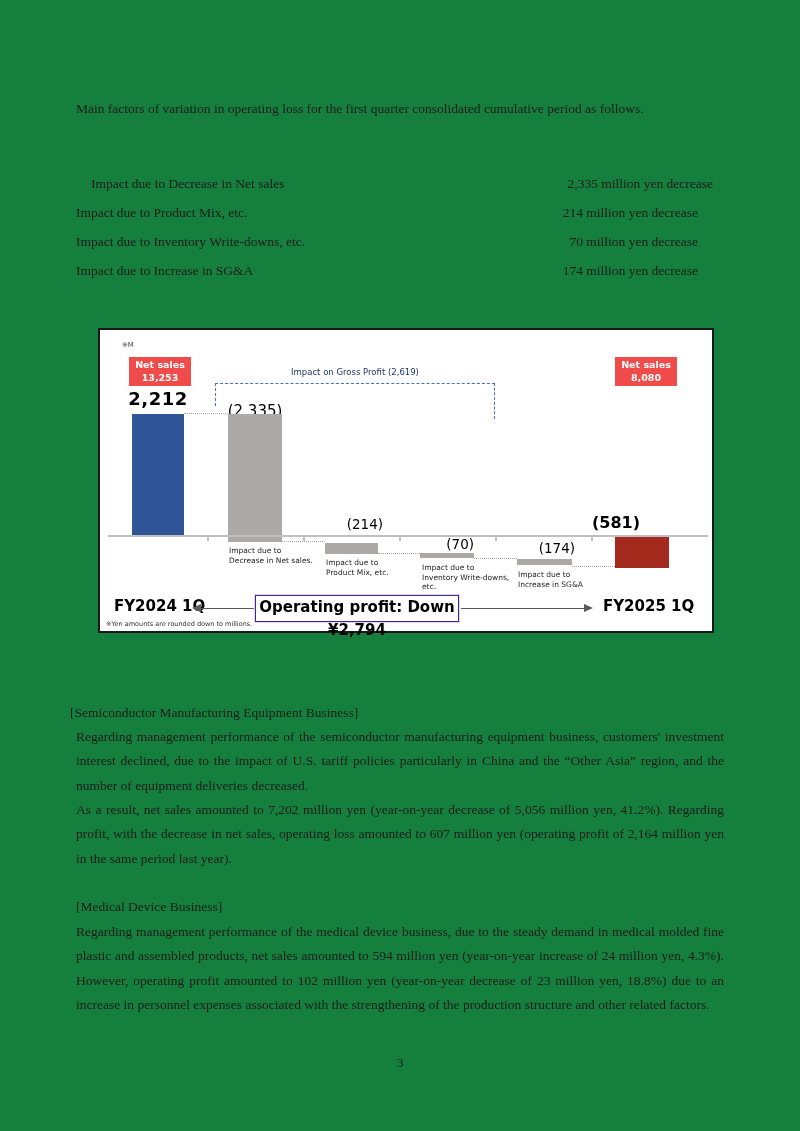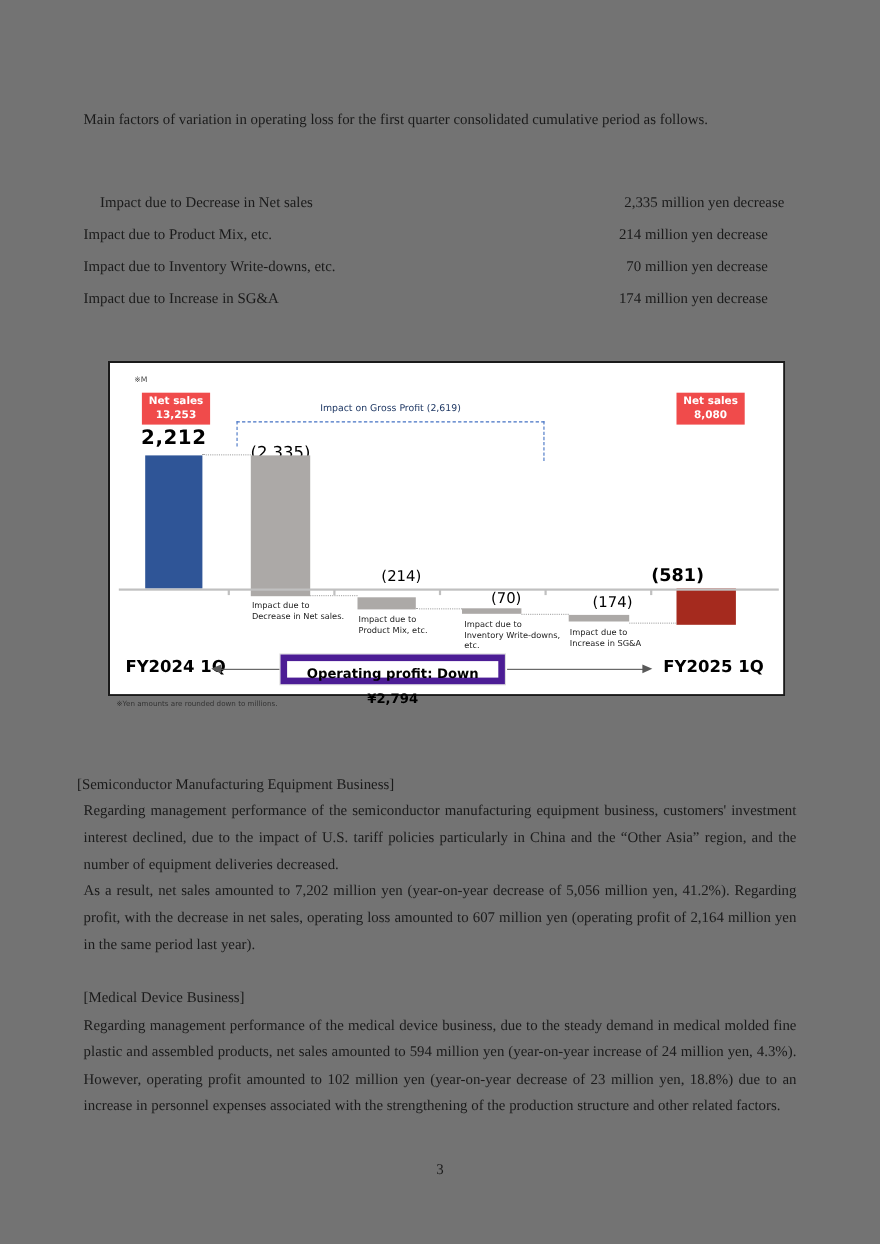--- a/index.html
+++ b/index.html
@@ -1,17 +1,17 @@
 <!DOCTYPE html>
 <html><head>
 <meta charset="utf-8">
 <style>
   * { margin:0; padding:0; box-sizing:border-box; }
   html,body { background:#fff; }
-  .page { position:relative; width:800px; height:1131px; background:#737373;
+  .page { position:relative; width:800px; height:1131px; background:#15803d;
           font-family:"Liberation Serif", serif; color:#1a1a1a; overflow:hidden; }
   .abs { position:absolute; }
   .body-text { font-size:13.5px; line-height:24.3px; }
   .justify { text-align:justify; }
   .impact-row { display:flex; justify-content:space-between; font-size:13.5px; }
 
   
   .chart { position:absolute; left:98px; top:328px; width:616px; height:305px;
            border:2px solid #1a1a1a; background:#fff;
            font-family:"DejaVu Sans", sans-serif; color:#000; }
@@ -28,22 +28,22 @@
   .bar-gray { background:#ACA9A7; }
   .bar-red  { background:#A52A1E; }
   .axis { position:absolute; background:#C0C0C0; }
   .tick { position:absolute; width:2px; height:5px; background:#C0C0C0; }
   .conn { position:absolute; border-top:1px dotted #A6A6A6; }
   .bar-label { position:absolute; font-size:7.5px; line-height:9.5px; color:#222; }
   .bracket-text { font-size:8.5px; color:#1F3864; text-align:center; }
   .dash-h { position:absolute; border-top:1px dashed #4472C4; }
   .dash-v { position:absolute; border-left:1px dashed #4472C4; }
   .fy-label { font-size:15px; font-weight:bold; }
-  .op-box { position:absolute; border:6px solid #4c1d95; box-shadow:0 0 0 1px #DDDDDD;
-            background:#fff; text-align:center; font-size:12px; font-weight:bold;
+  .op-box { position:absolute; border:1px solid #4c1d95; box-shadow:0 0 0 1px #DDDDDD;
+            background:#fff; text-align:center; font-size:15px; font-weight:bold;
             line-height:23px; }
   .arrow-line { position:absolute; height:0; border-top:1.5px solid #595959; }
   .arrow-head-left { position:absolute; width:0; height:0;
       border-top:4.5px solid transparent; border-bottom:4.5px solid transparent;
       border-right:9px solid #595959; }
   .arrow-head-right { position:absolute; width:0; height:0;
       border-top:4.5px solid transparent; border-bottom:4.5px solid transparent;
       border-left:9px solid #595959; }
   .footnote { font-size:6.5px; color:#333; }
   .pagenum { font-size:13.5px; text-align:center; }
@@ -137,21 +137,21 @@
     </div>
 
     <div class="abs fy-label" style="left:14px; top:267px;">FY2024 1Q</div>
     <div class="arrow-head-left" style="left:92px; top:274px;"></div>
     <div class="arrow-line" style="left:100px; top:278px; width:55px;"></div>
     <div class="op-box" style="left:155px; top:265px; width:204px; height:27px;">Operating profit: Down ¥2,794</div>
     <div class="arrow-line" style="left:361px; top:278px; width:124px;"></div>
     <div class="arrow-head-right" style="left:484px; top:274px;"></div>
     <div class="abs fy-label" style="left:503px; top:267px;">FY2025 1Q</div>
 
-    <div class="abs footnote" style="left:6px; top:290px;margin-top:16px;">※Yen amounts are rounded down to millions.</div>
+    <div class="abs footnote" style="left:6px; top:290px;">※Yen amounts are rounded down to millions.</div>
   </div>
 
 
   <div class="abs body-text" style="left:70px; top:701px; width:648px;">[Semiconductor Manufacturing Equipment Business]</div>
   <div class="abs body-text justify" style="left:76px; top:725px; width:648px;">Regarding management performance of the semiconductor manufacturing equipment business, customers' investment interest declined, due to the impact of U.S. tariff policies particularly in China and the “Other Asia” region, and the number of equipment deliveries decreased.</div>
   <div class="abs body-text justify" style="left:76px; top:798px; width:648px;">As a result, net sales amounted to 7,202 million yen (year-on-year decrease of 5,056 million yen, 41.2%). Regarding profit, with the decrease in net sales, operating loss amounted to 607 million yen (operating profit of 2,164 million yen in the same period last year).</div>
 
   <div class="abs body-text" style="left:76px; top:895px; width:648px;">[Medical Device Business]</div>
   <div class="abs body-text justify" style="left:76px; top:920px; width:648px;">Regarding management performance of the medical device business, due to the steady demand in medical molded fine plastic and assembled products, net sales amounted to 594 million yen (year-on-year increase of 24 million yen, 4.3%). However, operating profit amounted to 102 million yen (year-on-year decrease of 23 million yen, 18.8%) due to an increase in personnel expenses associated with the strengthening of the production structure and other related factors.</div>
 

